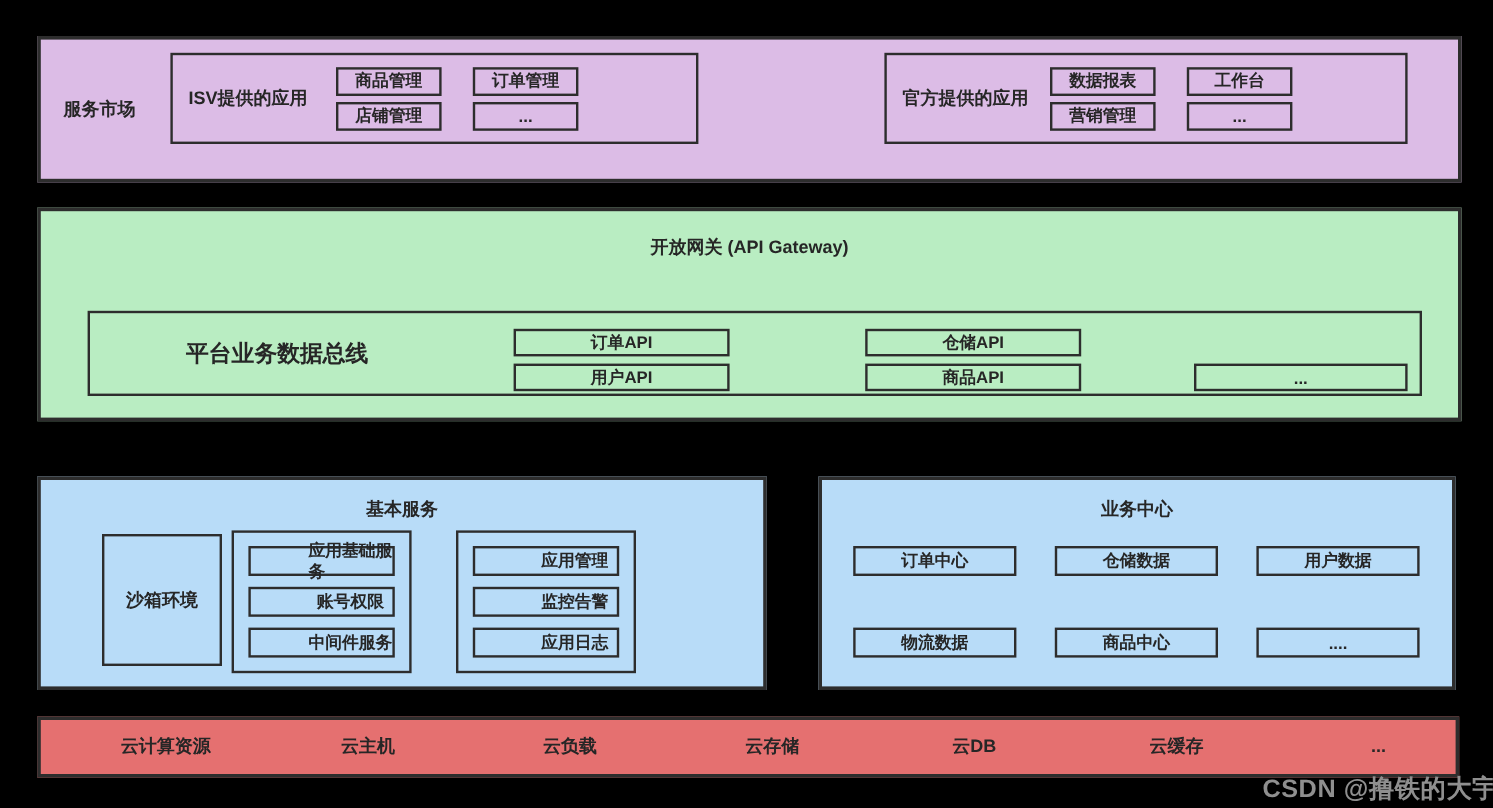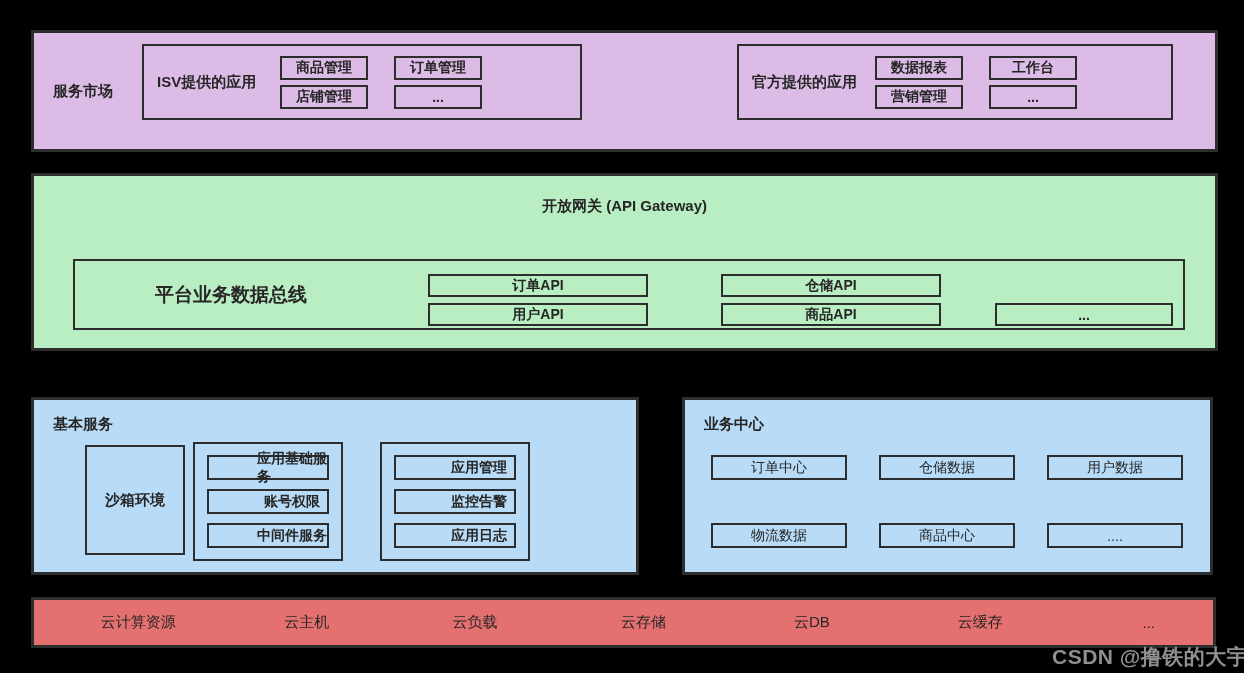--- a/index.html
+++ b/index.html
@@ -39,48 +39,48 @@
   
   .gw-title{position:absolute; top:21px; left:0; width:100%; text-align:center;
     font-size:15px; font-weight:bold;}
   .bus-box{position:absolute; left:39px; top:83px; width:1112px; height:71px;
     border:2px solid var(--border);}
   .bus-label{position:absolute; left:80px; top:0; height:100%;
     display:flex; align-items:center; font-size:19px; font-weight:bold;}
   .api-col{position:absolute; top:13px; display:flex; flex-direction:column; gap:6px;}
   .col1{left:353px;}
   .col2{left:646px;}
-  .api-chip{width:220px; height:23px; border:2px solid var(--border); display:flex;
+  .api-chip{width:180px; height:23px; border:2px solid var(--border); display:flex;
     align-items:center; justify-content:center; font-size:14px; font-weight:bold;}
   .more-chip{position:absolute; left:920px; top:42px; width:178px; height:23px;
     border:2px solid var(--border); display:flex; align-items:center;
     justify-content:center; font-size:14px; font-weight:bold;}
 
   
-  .blue-title{position:absolute; top:15px; left:0; width:100%; text-align:left;
-    font-size:15px; font-weight:bold;margin-left:19px;}
+  .blue-title{position:absolute; top:15px; left:0; width:100%; text-align:center;
+    font-size:15px; font-weight:bold;}
   .sandbox{position:absolute; left:51px; top:45px; width:100px; height:110px;
     border:2px solid var(--border); display:flex; align-items:center;
     justify-content:center; font-size:15px; font-weight:bold;}
   .svc-group{position:absolute; top:42px; width:150px; height:119px;
     border:2px solid var(--border); display:flex; flex-direction:column;
     justify-content:center; align-items:center; gap:9px;}
   .g1{left:159px;}
   .g2{left:346px;}
   .svc-chip{width:122px; height:25px; border:2px solid var(--border); display:flex;
     align-items:center; justify-content:center; font-size:14px; font-weight:bold;padding-left:48px;}
 
   .biz-row{position:absolute; left:26px; display:flex; gap:32px;}
   .biz-row1{top:55px;}
   .biz-row2{top:123px;}
   .biz-chip{width:136px; height:25px; border:2px solid var(--border); display:flex;
-    align-items:center; justify-content:center; font-size:14px; font-weight:normal;}
+    align-items:center; justify-content:center; font-size:14px; font-weight:bold;}
 
   
-  .cloud-item{flex:1; text-align:center; font-size:15px; font-weight:normal;margin-left:40px;}
+  .cloud-item{flex:1; text-align:center; font-size:15px; font-weight:bold;margin-left:40px;}
 
   .watermark{position:absolute; left:1052px; top:643px; z-index:5;
     font-size:21px; font-weight:600; color:var(--watermark); letter-spacing:0.5px;
     white-space:nowrap;}
 </style>
 </head>
 <body>
 
 <div class="band purple">
   <div class="band-label">服务市场</div>

